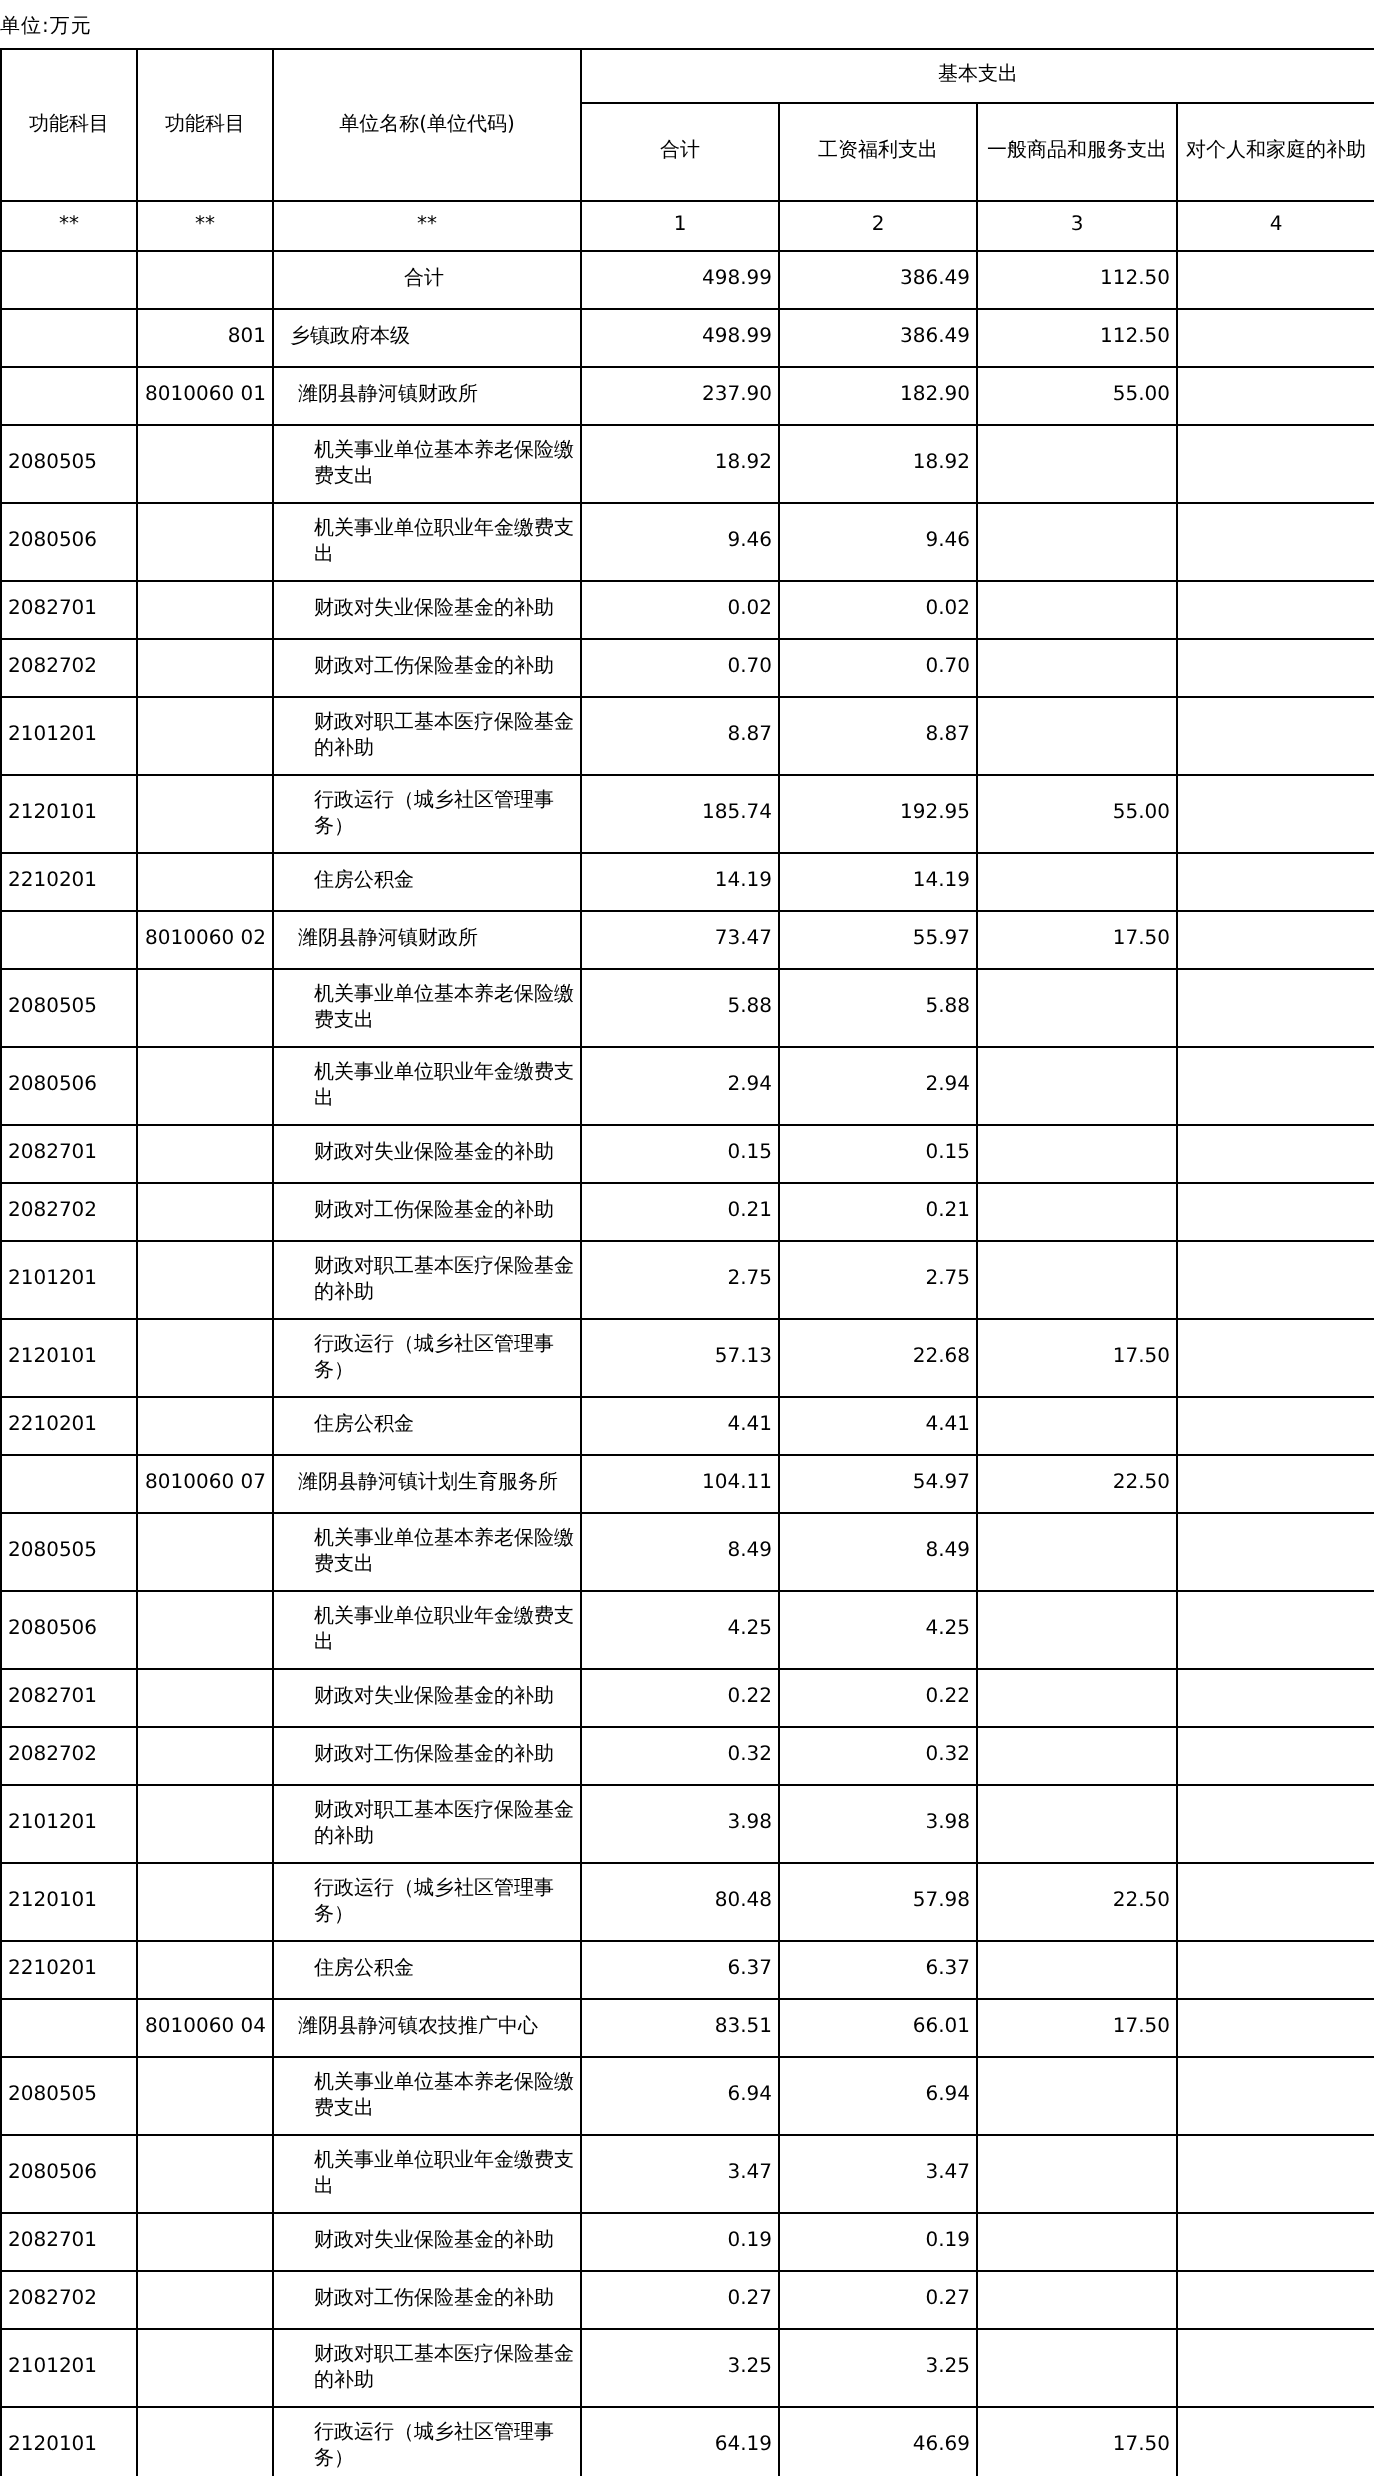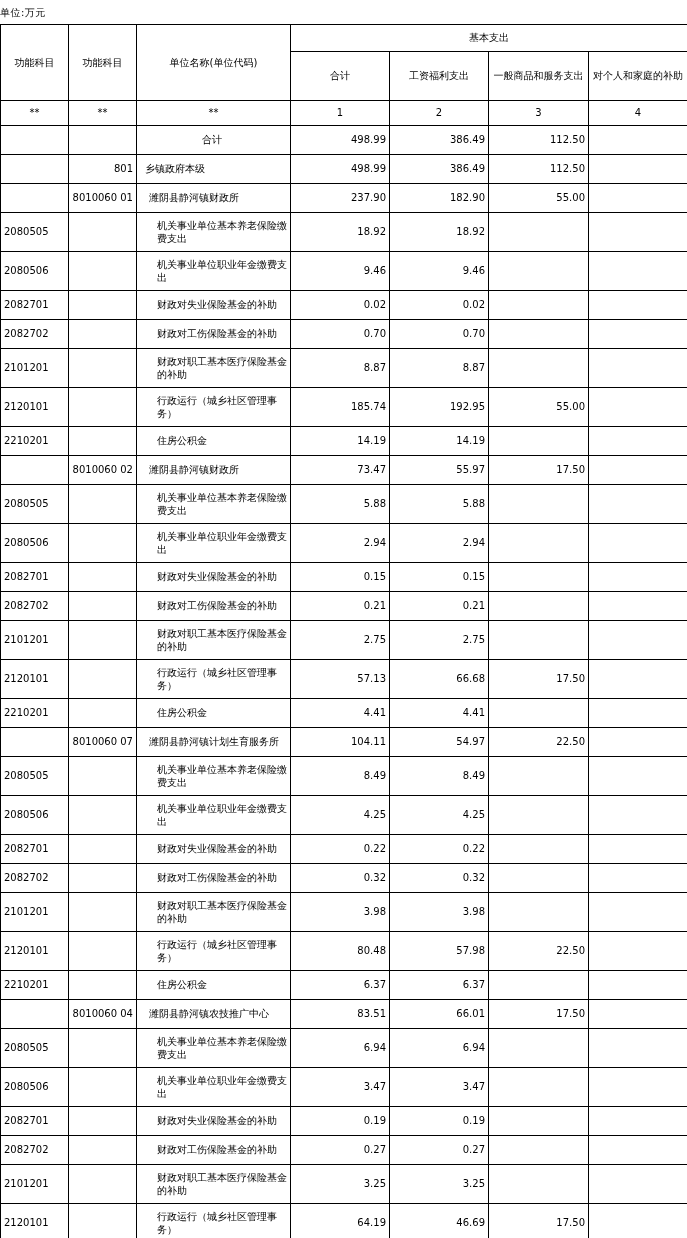--- a/index.html
+++ b/index.html
@@ -272,21 +272,21 @@
           <td class="num">2.75</td>
           <td class="num">2.75</td>
           <td class="num"></td>
           <td class="num"></td>
         </tr>
         <tr class="row-2">
           <td class="code">2120101</td>
           <td class="code-wrap"></td>
           <td class="name lvl3">行政运行（城乡社区管理事务）</td>
           <td class="num">57.13</td>
-          <td class="num">66.68</td>
+          <td class="num">22.68</td>
           <td class="num">17.50</td>
           <td class="num"></td>
         </tr>
         <tr class="row-1">
           <td class="code">2210201</td>
           <td class="code-wrap"></td>
           <td class="name lvl3">住房公积金</td>
           <td class="num">4.41</td>
           <td class="num">4.41</td>
           <td class="num"></td>

